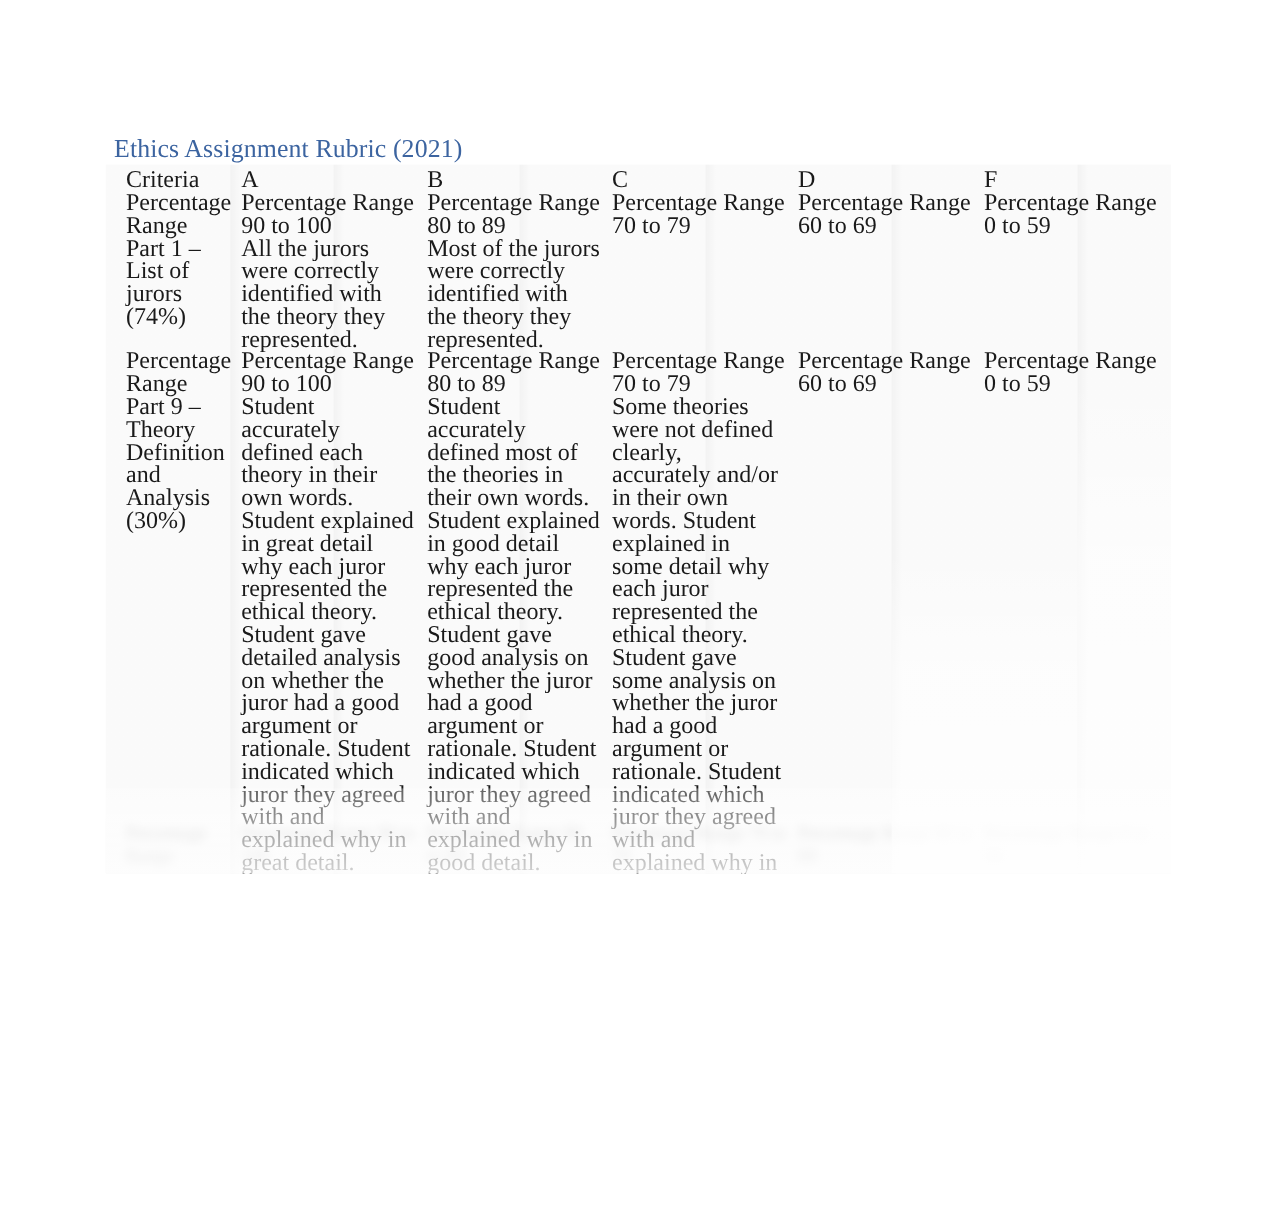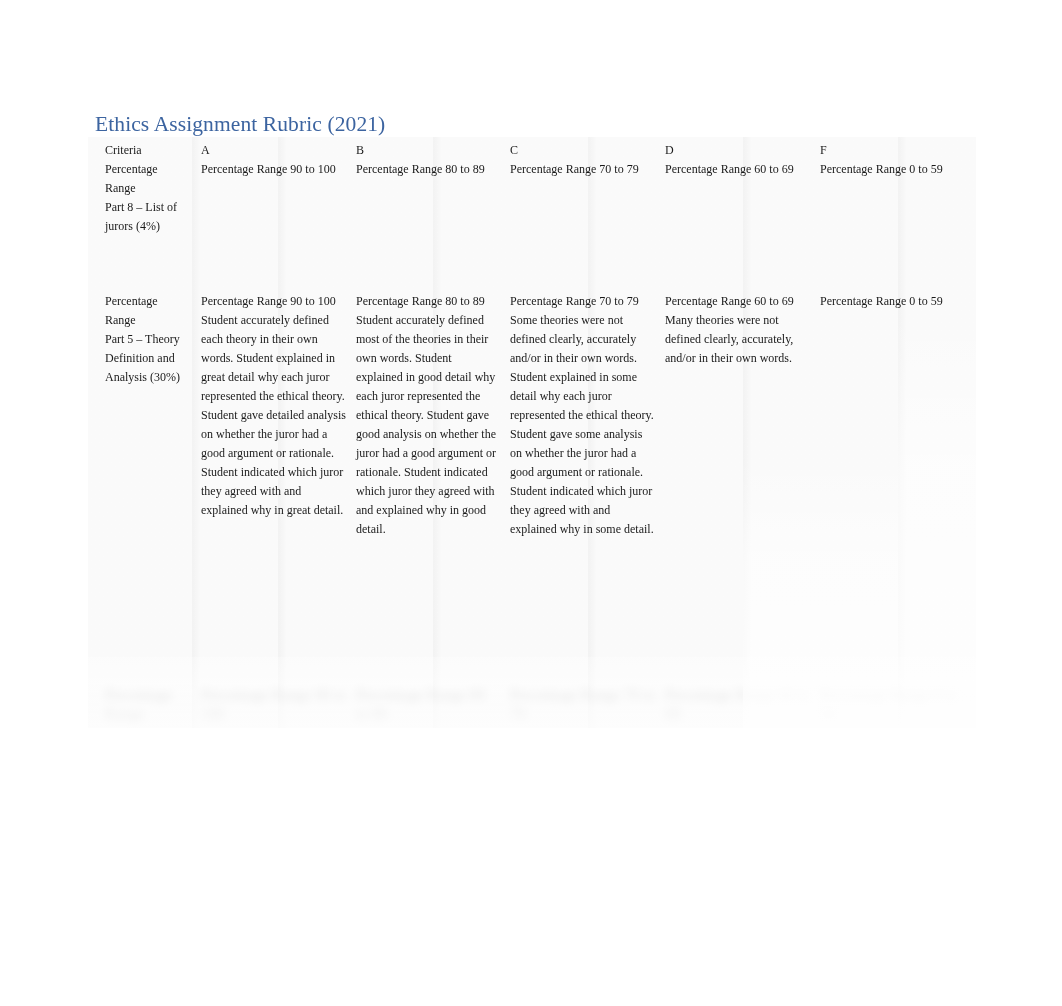--- a/index.html
+++ b/index.html
@@ -60,21 +60,21 @@
     position: absolute;
     left: 0;
     width: 888px;
     display: flex;
   }
 
   .cell {
     position: relative;
     box-sizing: border-box;
     padding: 0 10px 0 0;
-    font-size: 12px;
+    font-size: 20px;
     line-height: 19px;
     color: #1a1a1a;
     background: transparent;
   }
 
   
   .col-criteria { width: 113px; padding-left: 17px; }
   .col-a        { width: 155px; padding-left: 0px; }
   .col-b        { width: 154px; padding-left: 0px; }
   .col-c        { width: 155px; padding-left: 0px; }
@@ -148,31 +148,33 @@
     <div class="gutter" style="left:345px"></div>
     <div class="gutter" style="left:500px"></div>
     <div class="gutter" style="left:655px"></div>
     <div class="gutter" style="left:810px"></div>
 
     <div class="row" id="row-1">
 
       <div class="cell col-criteria">
         <p>Criteria</p>
         <p>Percentage Range</p>
-        <p>Part 8 – List of jurors (4%)</p>
+        <p>Part 1 – List of jurors (74%)</p>
       </div>
 
       <div class="cell col-a">
         <p>A</p>
         <p>Percentage Range 90 to 100</p>
+        <p>All the jurors were correctly identified with the theory they represented.</p>
       </div>
 
       <div class="cell col-b">
         <p>B</p>
         <p>Percentage Range 80 to 89</p>
+        <p>Most of the jurors were correctly identified with the theory they represented.</p>
       </div>
 
       <div class="cell col-c">
         <p>C</p>
         <p>Percentage Range 70 to 79</p>
       </div>
 
       <div class="cell col-d">
         <p>D</p>
         <p>Percentage Range 60 to 69</p>
@@ -181,41 +183,40 @@
       <div class="cell col-f">
         <p>F</p>
         <p>Percentage Range 0 to 59</p>
       </div>
     </div>
 
     <div class="row" id="row-2">
 
       <div class="cell col-criteria">
         <p>Percentage Range</p>
-        <p>Part 5 – Theory Definition and Analysis (30%)</p>
+        <p>Part 9 – Theory Definition and Analysis (30%)</p>
       </div>
 
       <div class="cell col-a">
         <p>Percentage Range 90 to 100</p>
         <p>Student accurately defined each theory in their own words. Student explained in great detail why each juror represented the ethical theory. Student gave detailed analysis on whether the juror had a good argument or rationale. Student indicated which juror they agreed with and explained why in great detail.</p>
       </div>
 
       <div class="cell col-b">
         <p>Percentage Range 80 to 89</p>
         <p>Student accurately defined most of the theories in their own words. Student explained in good detail why each juror represented the ethical theory. Student gave good analysis on whether the juror had a good argument or rationale. Student indicated which juror they agreed with and explained why in good detail.</p>
       </div>
 
       <div class="cell col-c">
         <p>Percentage Range 70 to 79</p>
         <p>Some theories were not defined clearly, accurately and/or in their own words. Student explained in some detail why each juror represented the ethical theory. Student gave some analysis on whether the juror had a good argument or rationale. Student indicated which juror they agreed with and explained why in some detail.</p>
       </div>
 
       <div class="cell col-d">
         <p>Percentage Range 60 to 69</p>
-        <p>Many theories were not defined clearly, accurately, and/or in their own words.</p>
       </div>
 
       <div class="cell col-f">
         <p>Percentage Range 0 to 59</p>
         <p class="ghost-strong"></p>
       </div>
     </div>
 
     <div class="row ghost-faint" id="row-3">
 

